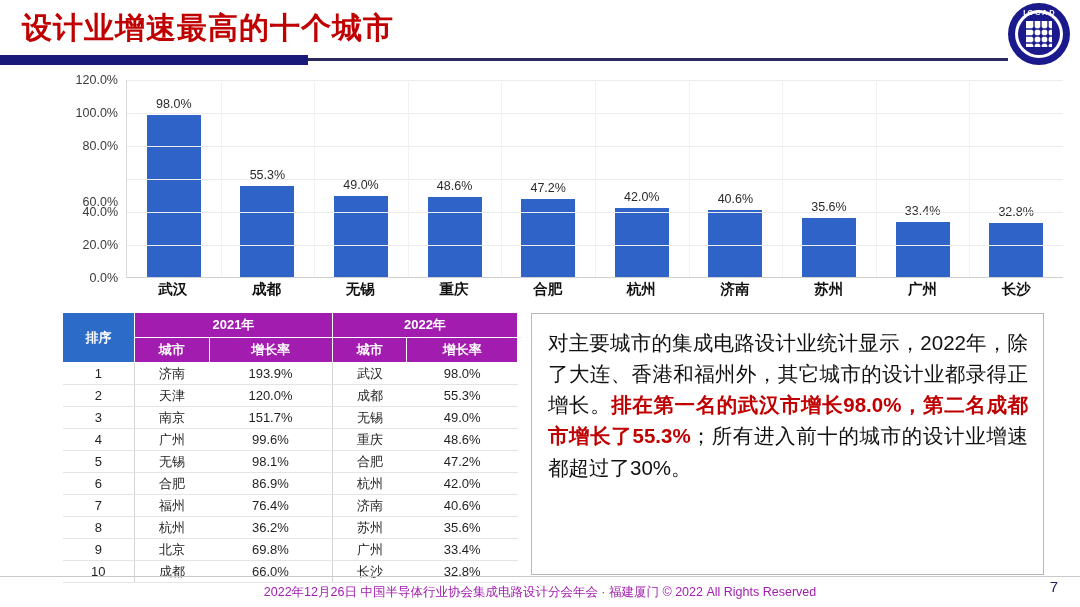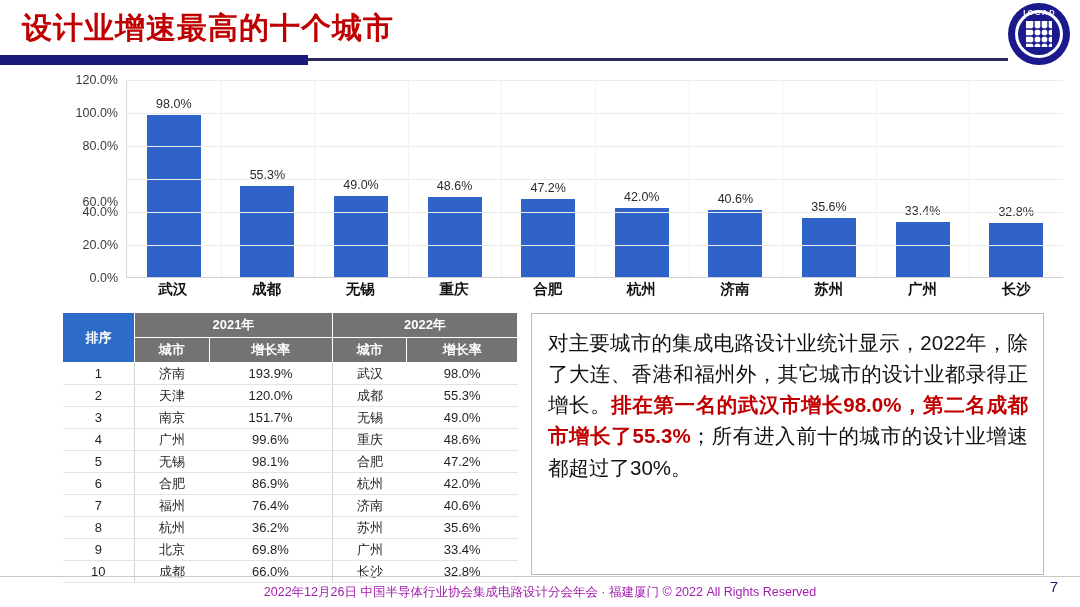--- a/index.html
+++ b/index.html
@@ -60,21 +60,21 @@
     font-weight: bold; color: #111; white-space: nowrap;
   }
 
   
   .data-table {
     position: absolute; left: 62px; top: 312px;
     width: 456px; border-collapse: collapse;
     font-size: 12.5px; color: #1a1a1a; background: #fff;
   }
   .data-table th {
-    background: #737373; color: #fff; font-weight: bold;
+    background: #a21caf; color: #fff; font-weight: bold;
     font-size: 13px; padding: 3px 0; text-align: center;
     border: 1px solid #ffffff;
   }
   .data-table th.rank-head { background:#2C6BC8; width: 72px; }
   .data-table td {
     text-align: center; padding: 1.5px 0;
     border-bottom: 1px solid #e4e4e4;
     font-size: 13px; color: #1f1f1f;
   }
   .data-table td.col-rank { border-right: 1px solid #d5d5d5; width: 72px; }

